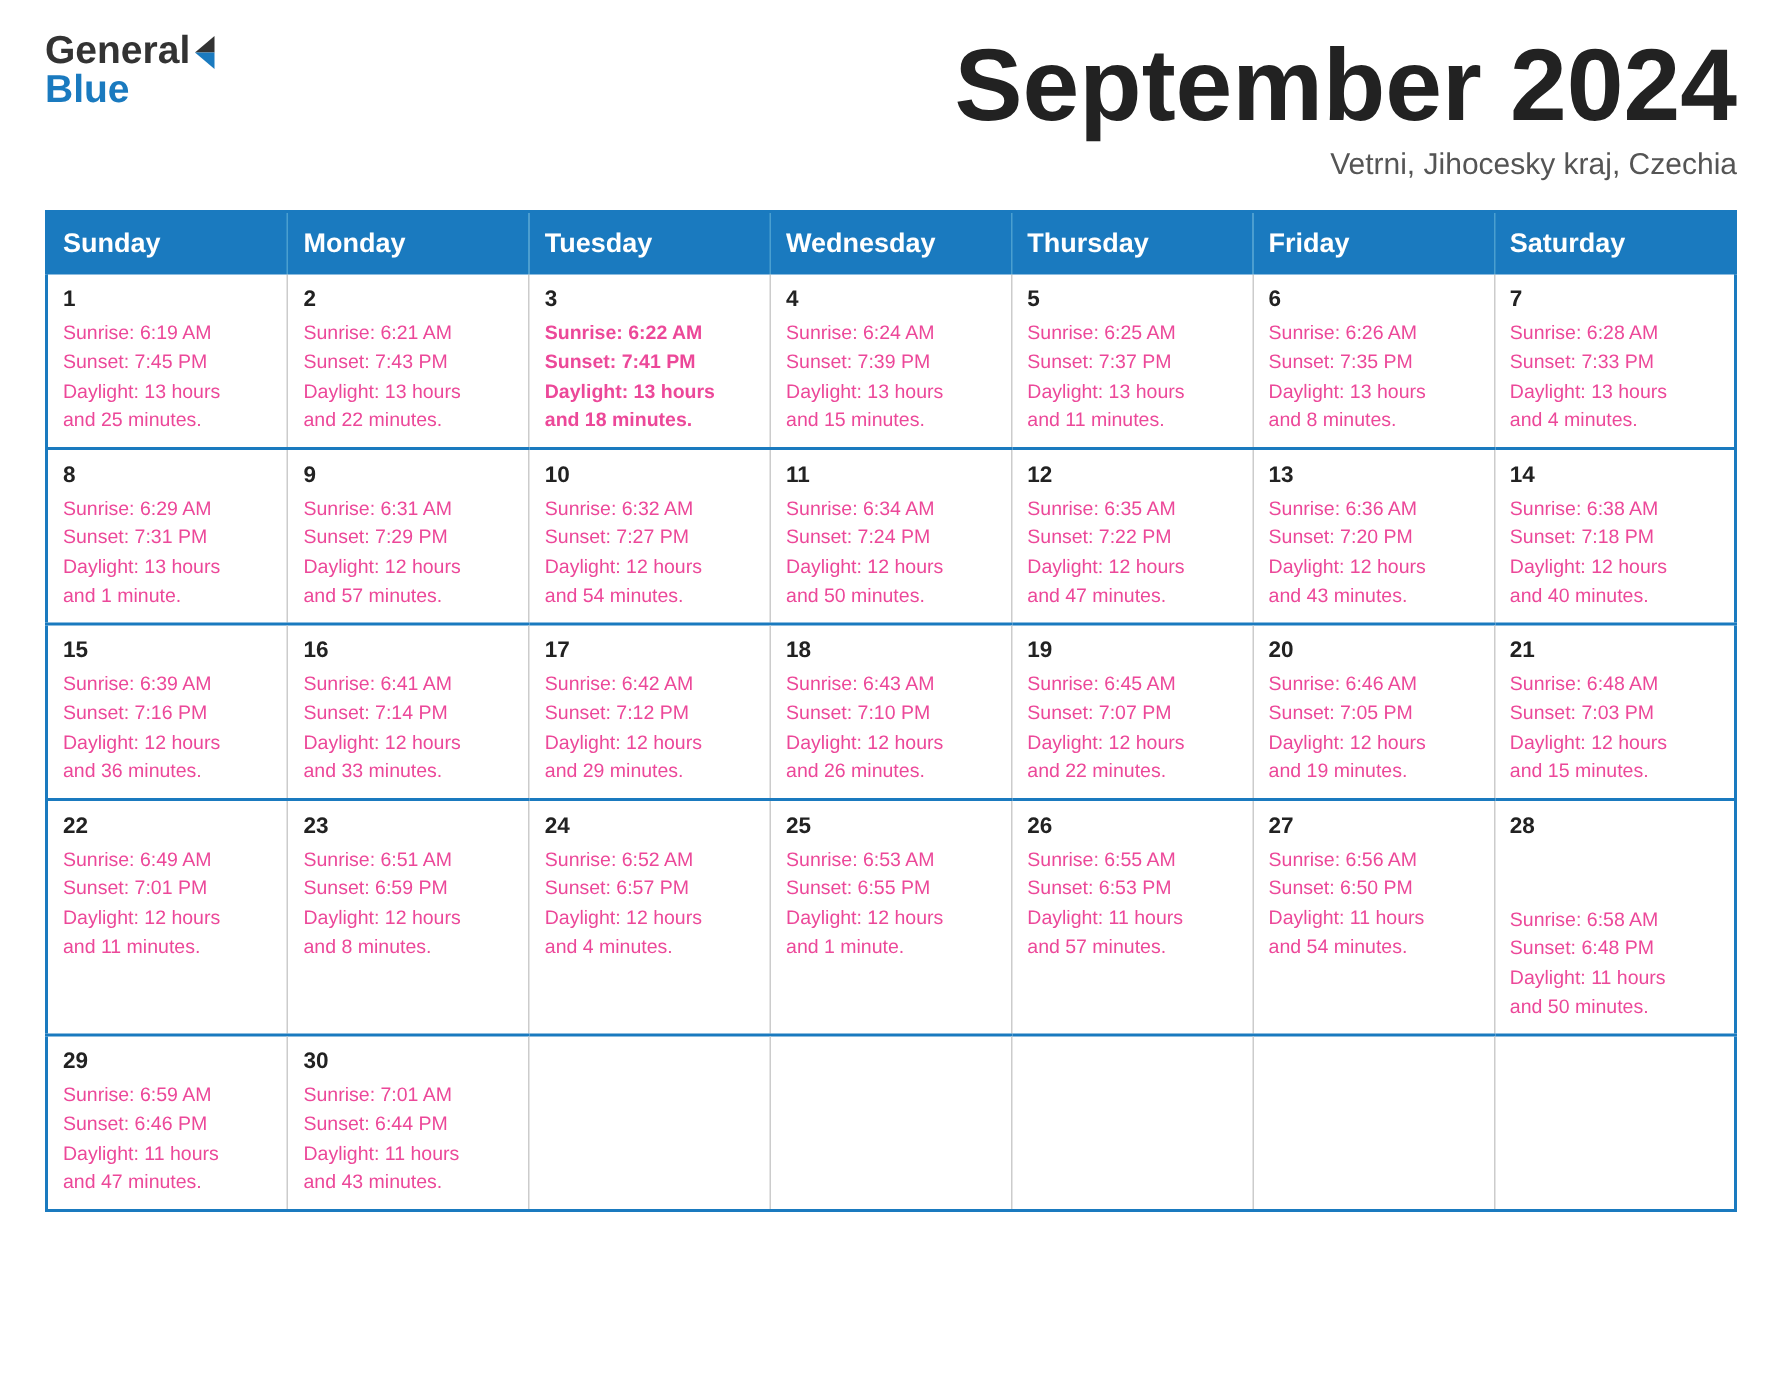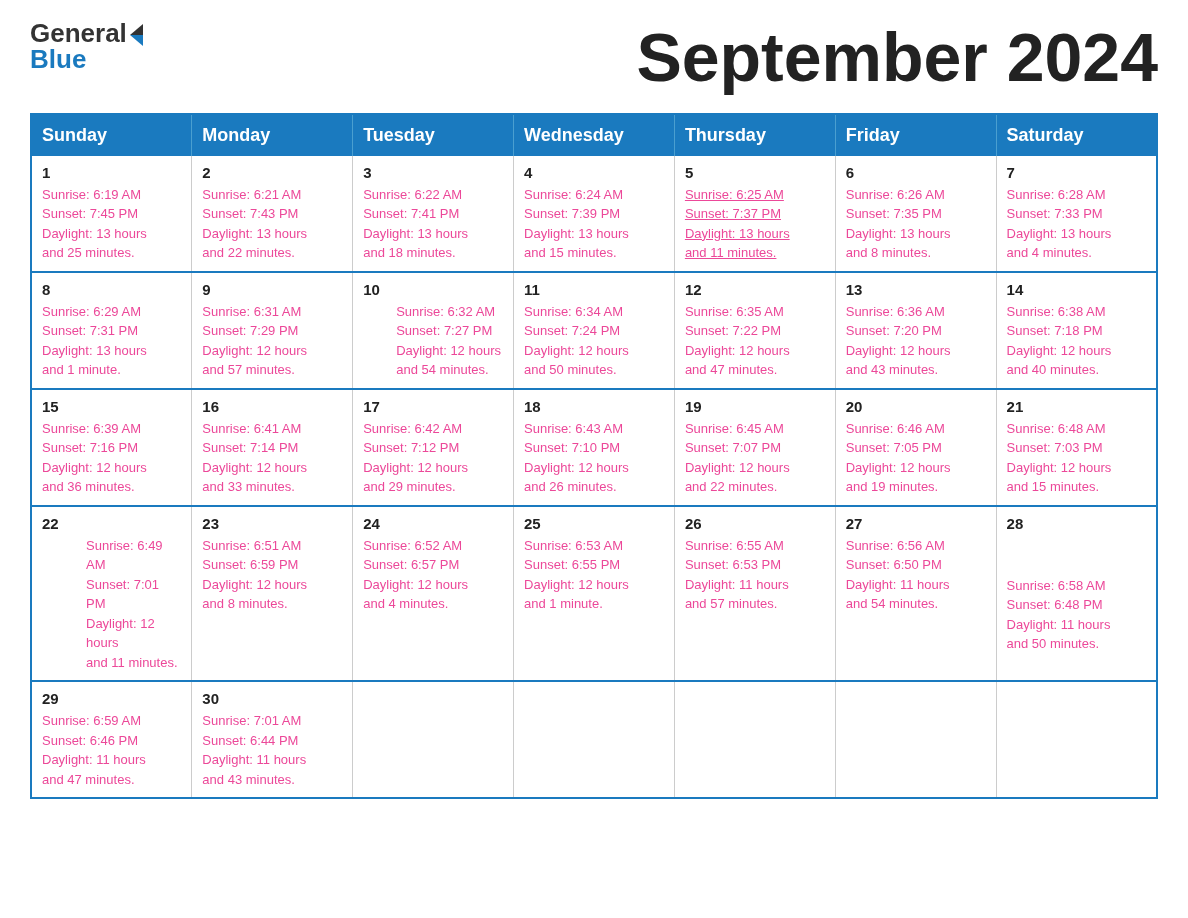--- a/index.html
+++ b/index.html
@@ -111,20 +111,21 @@
         <div style="display:flex; flex-direction:column; margin-left:3px; margin-top:4px;">
           <div style="width:0; height:0; border-left:13px solid transparent; border-right:0px solid transparent; border-bottom:11px solid #333;"></div>
           <div style="width:0; height:0; border-left:13px solid transparent; border-right:0px solid transparent; border-top:11px solid #1a7abf;"></div>
         </div>
       </div>
       <span class="logo-blue">Blue</span>
     </div>
   </div>
   <div class="title-area">
     <div class="month-title">September 2024</div>
+    <div class="location">Vetrni, Jihocesky kraj, Czechia</div>
   </div>
 </div>
 
 <table class="calendar">
   <thead>
     <tr>
     <th>Sunday</th>
         <th>Monday</th>
         <th>Tuesday</th>
         <th>Wednesday</th>
@@ -144,35 +145,35 @@
         </td>
         <td>
           <span class="day-number">2</span>
           <div class="day-info" style="white-space: pre-line;">Sunrise: 6:21 AM
 Sunset: 7:43 PM
 Daylight: 13 hours
 and 22 minutes.</div>
         </td>
         <td>
           <span class="day-number">3</span>
-          <div class="day-info" style="white-space: pre-line;">Sunrise: 6:22 AM
+          <div class="day-info" style="white-space: pre-line; font-weight: bold;">Sunrise: 6:22 AM
 Sunset: 7:41 PM
 Daylight: 13 hours
 and 18 minutes.</div>
         </td>
         <td>
           <span class="day-number">4</span>
           <div class="day-info" style="white-space: pre-line;">Sunrise: 6:24 AM
 Sunset: 7:39 PM
 Daylight: 13 hours
 and 15 minutes.</div>
         </td>
         <td>
           <span class="day-number">5</span>
-          <div class="day-info" style="white-space: pre-line; text-decoration: underline;">Sunrise: 6:25 AM
+          <div class="day-info" style="white-space: pre-line;">Sunrise: 6:25 AM
 Sunset: 7:37 PM
 Daylight: 13 hours
 and 11 minutes.</div>
         </td>
         <td>
           <span class="day-number">6</span>
           <div class="day-info" style="white-space: pre-line;">Sunrise: 6:26 AM
 Sunset: 7:35 PM
 Daylight: 13 hours
 and 8 minutes.</div>
@@ -195,21 +196,21 @@
         </td>
         <td>
           <span class="day-number">9</span>
           <div class="day-info" style="white-space: pre-line;">Sunrise: 6:31 AM
 Sunset: 7:29 PM
 Daylight: 12 hours
 and 57 minutes.</div>
         </td>
         <td>
           <span class="day-number">10</span>
-          <div class="day-info" style="white-space: pre-line; margin-left: 33px;">Sunrise: 6:32 AM
+          <div class="day-info" style="white-space: pre-line;">Sunrise: 6:32 AM
 Sunset: 7:27 PM
 Daylight: 12 hours
 and 54 minutes.</div>
         </td>
         <td>
           <span class="day-number">11</span>
           <div class="day-info" style="white-space: pre-line;">Sunrise: 6:34 AM
 Sunset: 7:24 PM
 Daylight: 12 hours
 and 50 minutes.</div>
@@ -283,21 +284,21 @@
           <span class="day-number">21</span>
           <div class="day-info" style="white-space: pre-line;">Sunrise: 6:48 AM
 Sunset: 7:03 PM
 Daylight: 12 hours
 and 15 minutes.</div>
         </td>
       </tr>
       <tr>
         <td>
           <span class="day-number">22</span>
-          <div class="day-info" style="white-space: pre-line; margin-left: 44px;">Sunrise: 6:49 AM
+          <div class="day-info" style="white-space: pre-line;">Sunrise: 6:49 AM
 Sunset: 7:01 PM
 Daylight: 12 hours
 and 11 minutes.</div>
         </td>
         <td>
           <span class="day-number">23</span>
           <div class="day-info" style="white-space: pre-line;">Sunrise: 6:51 AM
 Sunset: 6:59 PM
 Daylight: 12 hours
 and 8 minutes.</div>

